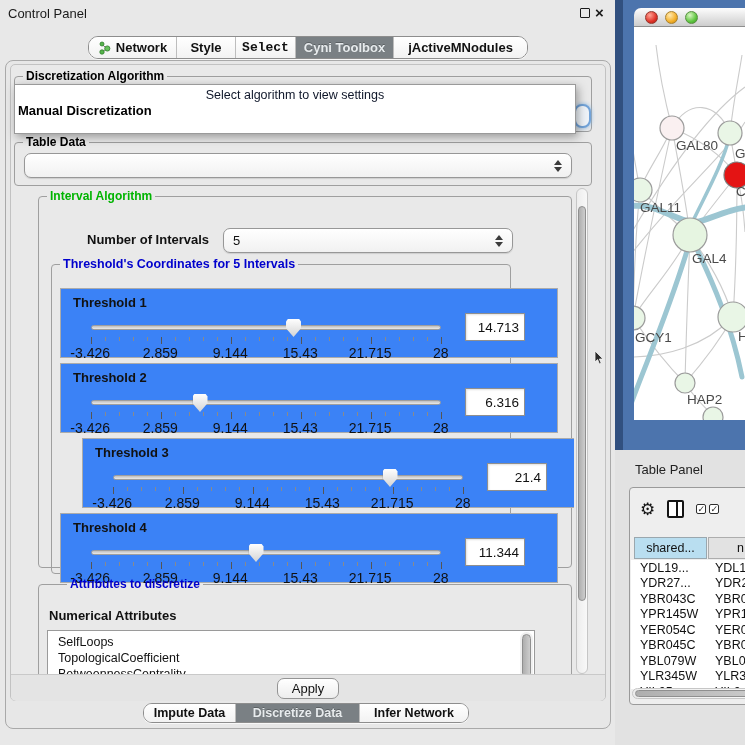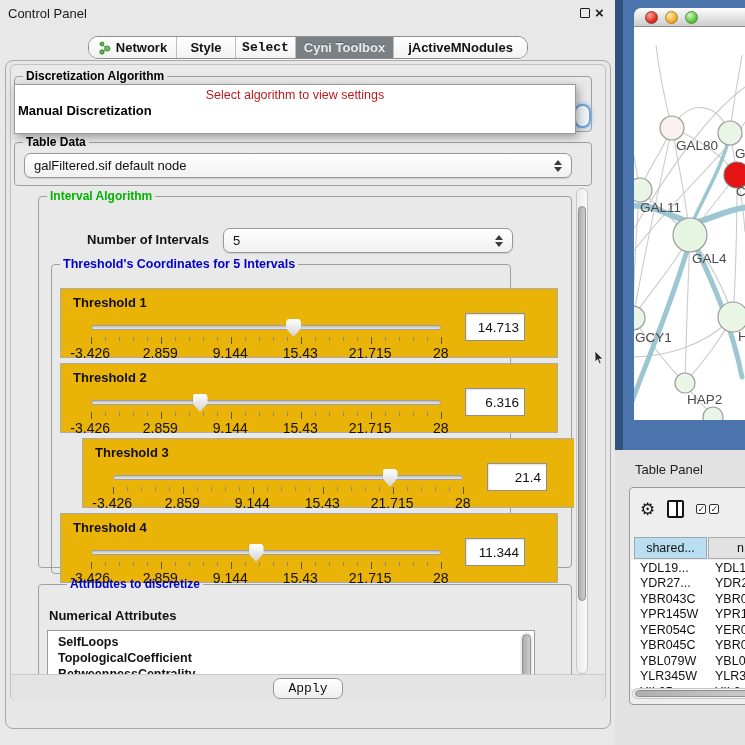--- a/index.html
+++ b/index.html
@@ -26,48 +26,48 @@
   fieldset { margin:0; padding:0; min-width:0; border:1px solid #9f9f9f; border-radius:4px; position:absolute; background:transparent; }
   legend { font-size:12px; font-weight:bold; padding:0 3px; margin-left:8px; line-height:12px; }
 
   .combo { position:absolute; display:flex; align-items:center; padding:0 9px; font-size:13px; color:#111;
            background:linear-gradient(#ffffff,#f1f1f1); border:1px solid #979797; border-radius:7px;
            box-shadow:inset 0 1px 0 #fff, 0 1px 1px rgba(0,0,0,.12); }
   .stepper { margin-left:auto; display:flex; flex-direction:column; gap:2px; align-items:center; }
   .tri-up { width:0; height:0; border-left:4px solid transparent; border-right:4px solid transparent; border-bottom:5px solid #3c3c3c; }
   .tri-dn { width:0; height:0; border-left:4px solid transparent; border-right:4px solid transparent; border-top:5px solid #3c3c3c; }
 
-  .tbox { position:absolute; left:8px; width:498px; height:70px; border:1px solid #ababab; background:#eab308; }
+  .tbox { position:absolute; left:8px; width:498px; height:70px; border:1px solid #ababab; background:#3b82f6; }
   .tlabel { position:absolute; left:12px; top:6px; font-size:13px; font-weight:bold; }
   .slider { position:absolute; left:30px; top:30px; width:350px; height:18px; }
   .track { position:absolute; left:0; right:0; top:6px; height:5px; border:1px solid #9e9e9e; border-radius:3px;
            background:linear-gradient(#bfbfbf,#e9e9e9); }
   .thumb { position:absolute; top:0; width:15px; height:18px;
            background:linear-gradient(#fefefe,#d4d4d4);
            clip-path:polygon(12% 0,88% 0,100% 14%,100% 52%,50% 100%,0 52%,0 14%);
            filter:drop-shadow(0 0 1px #777); }
   .ruler { position:absolute; left:30px; top:48px; width:350px; height:20px; }
   .tick { position:absolute; top:0; width:1px; height:4px; background:#8a8a8a; }
   .tick.major { height:7px; background:#555; }
   .tlab { position:absolute; top:8px; transform:translateX(-52%); font-size:14px; font-weight:normal; color:#111; white-space:nowrap; }
   .valbox { position:absolute; left:404px; top:24px; width:60px; height:28px; border:1px solid #8f8f8f; background:#fff;
             font-family:"Liberation Sans",sans-serif; font-size:13.5px; text-align:right; padding:0 5px 0 0; color:#111;
             box-shadow:inset 1px 1px 2px rgba(0,0,0,.12); }
 
   .attr-list { position:absolute; background:#fff; border:1px solid #9a9a9a; }
-  .attr-item { font-size:12.5px; line-height:16px; padding-left:10px; color:#111;font-weight:bold; }
+  .attr-item { font-size:12.5px; line-height:16px; padding-left:10px; color:#111; }
 
   .sb-track { position:absolute; background:linear-gradient(90deg,#ededed,#f8f8f8); border:1px solid #c6c6c6; border-radius:7px; }
   .sb-thumb { position:absolute; background:linear-gradient(90deg,#aeaeae,#cdcdcd); border:1px solid #8f8f8f; border-radius:6px; }
 
-  .apply-btn { font-family:Liberation Mono, monospace; font-size:13px; color:#111; background:linear-gradient(#ffffff,#ededed);
+  .apply-btn { font-family:Liberation Sans, sans-serif; font-size:13px; color:#111; background:linear-gradient(#ffffff,#ededed);
                border:1px solid #949494; border-radius:7px; padding:2px 14px; }
 
   .popup { position:absolute; background:#fff; border:1px solid #9a9a9a; box-shadow:2px 3px 9px rgba(0,0,0,.35); z-index:40; }
-  .popup-ph { text-align:center; color:#b91c1c; font-size:12.5px; line-height:16px; padding-top:2px; }
+  .popup-ph { text-align:center; color:#0f172a; font-size:12.5px; line-height:16px; padding-top:2px; }
   .popup-item { font-size:13px; line-height:15px; padding-left:3px; color:#000; }
   .popup-item.sel { font-weight:bold; }
 
   
   .net-frame { background:#4c74ad; }
   .net-strip { background:#31507f; }
   .mac-bar { background:linear-gradient(#fdfdfd,#cdcdcd); border-bottom:1px solid #8e8e8e; border-top-left-radius:7px;
              display:flex; align-items:center; gap:7px; padding-left:11px; }
   .light { width:13px; height:13px; border-radius:50%; }
   .l-red { background:radial-gradient(circle at 35% 30%, #ffa396, #e03429 60%, #a81a10); border:1px solid #93362c; }
@@ -134,21 +134,20 @@
       <legend style="color:#000;">Discretization Algorithm</legend>
     </fieldset>
 
     <div class="abs" style="left:574px;top:104px;width:17px;height:24px;border:2px solid #72a3d8;border-radius:8px;
          background:#eef3f8;box-shadow:0 0 4px #86b6e4;z-index:5;"></div>
 
     <fieldset style="left:14px;top:136px;width:578px;height:50px;">
       <legend style="color:#000;">Table Data</legend>
     </fieldset>
     <div class="combo" style="left:24px;top:153px;width:548px;height:25px;">
-      <span>galFiltered.sif default node</span>
       <span class="stepper">
           <span class="tri-up"></span>
           <span class="tri-dn"></span>
         </span>
     </div>
 
     <div class="abs" style="left:14px;top:188px;width:560px;height:486px;overflow:hidden;">
 
       <fieldset style="left:24px;top:2px;width:534px;height:378px;">
         <legend style="color:#00b400;">Interval Algorithm</legend>
@@ -357,20 +356,31 @@
 
     <div class="abs sb-track" style="left:576px;top:188px;width:12px;height:486px;">
       <div class="sb-thumb" style="left:1px;top:17px;width:8px;height:395px;"></div>
     </div>
 
     <div class="abs" style="left:11px;top:674px;width:594px;height:27px;background:#e4e4e4;border-top:1px solid #c9c9c9;
          border-radius:0 0 5px 5px;display:flex;justify-content:center;align-items:center;">
       <button class="apply-btn">Apply</button>
     </div>
 
+    <div class="abs seg-bar" style="left:143px;top:703px;height:20px;border-radius:9px;">
+      <div class="seg" style="width:92px;font-size:12.5px;">
+        <span>Impute Data</span>
+      </div>
+      <div class="seg sel" style="width:124px;font-size:12.5px;">
+        <span>Discretize Data</span>
+      </div>
+      <div class="seg" style="width:108px;font-size:12.5px;">
+        <span>Infer Network</span>
+      </div>
+    </div>
 
     <div class="popup" style="left:14px;top:84px;width:562px;height:50px;">
       <div class="popup-ph">Select algorithm to view settings</div>
       <div class="popup-item sel">Manual Discretization</div>
     </div>
 
     <div class="abs" style="left:594px;top:351px;z-index:60;">
       <svg width="11" height="15" viewBox="0 0 11 15">
         <polygon points="1,0 1,11 3.6,8.6 5.4,13 7.2,12.2 5.4,8 9,8" fill="#2c2c2c" stroke="#f5f5f5" stroke-width="0.8"></polygon>
       </svg>

